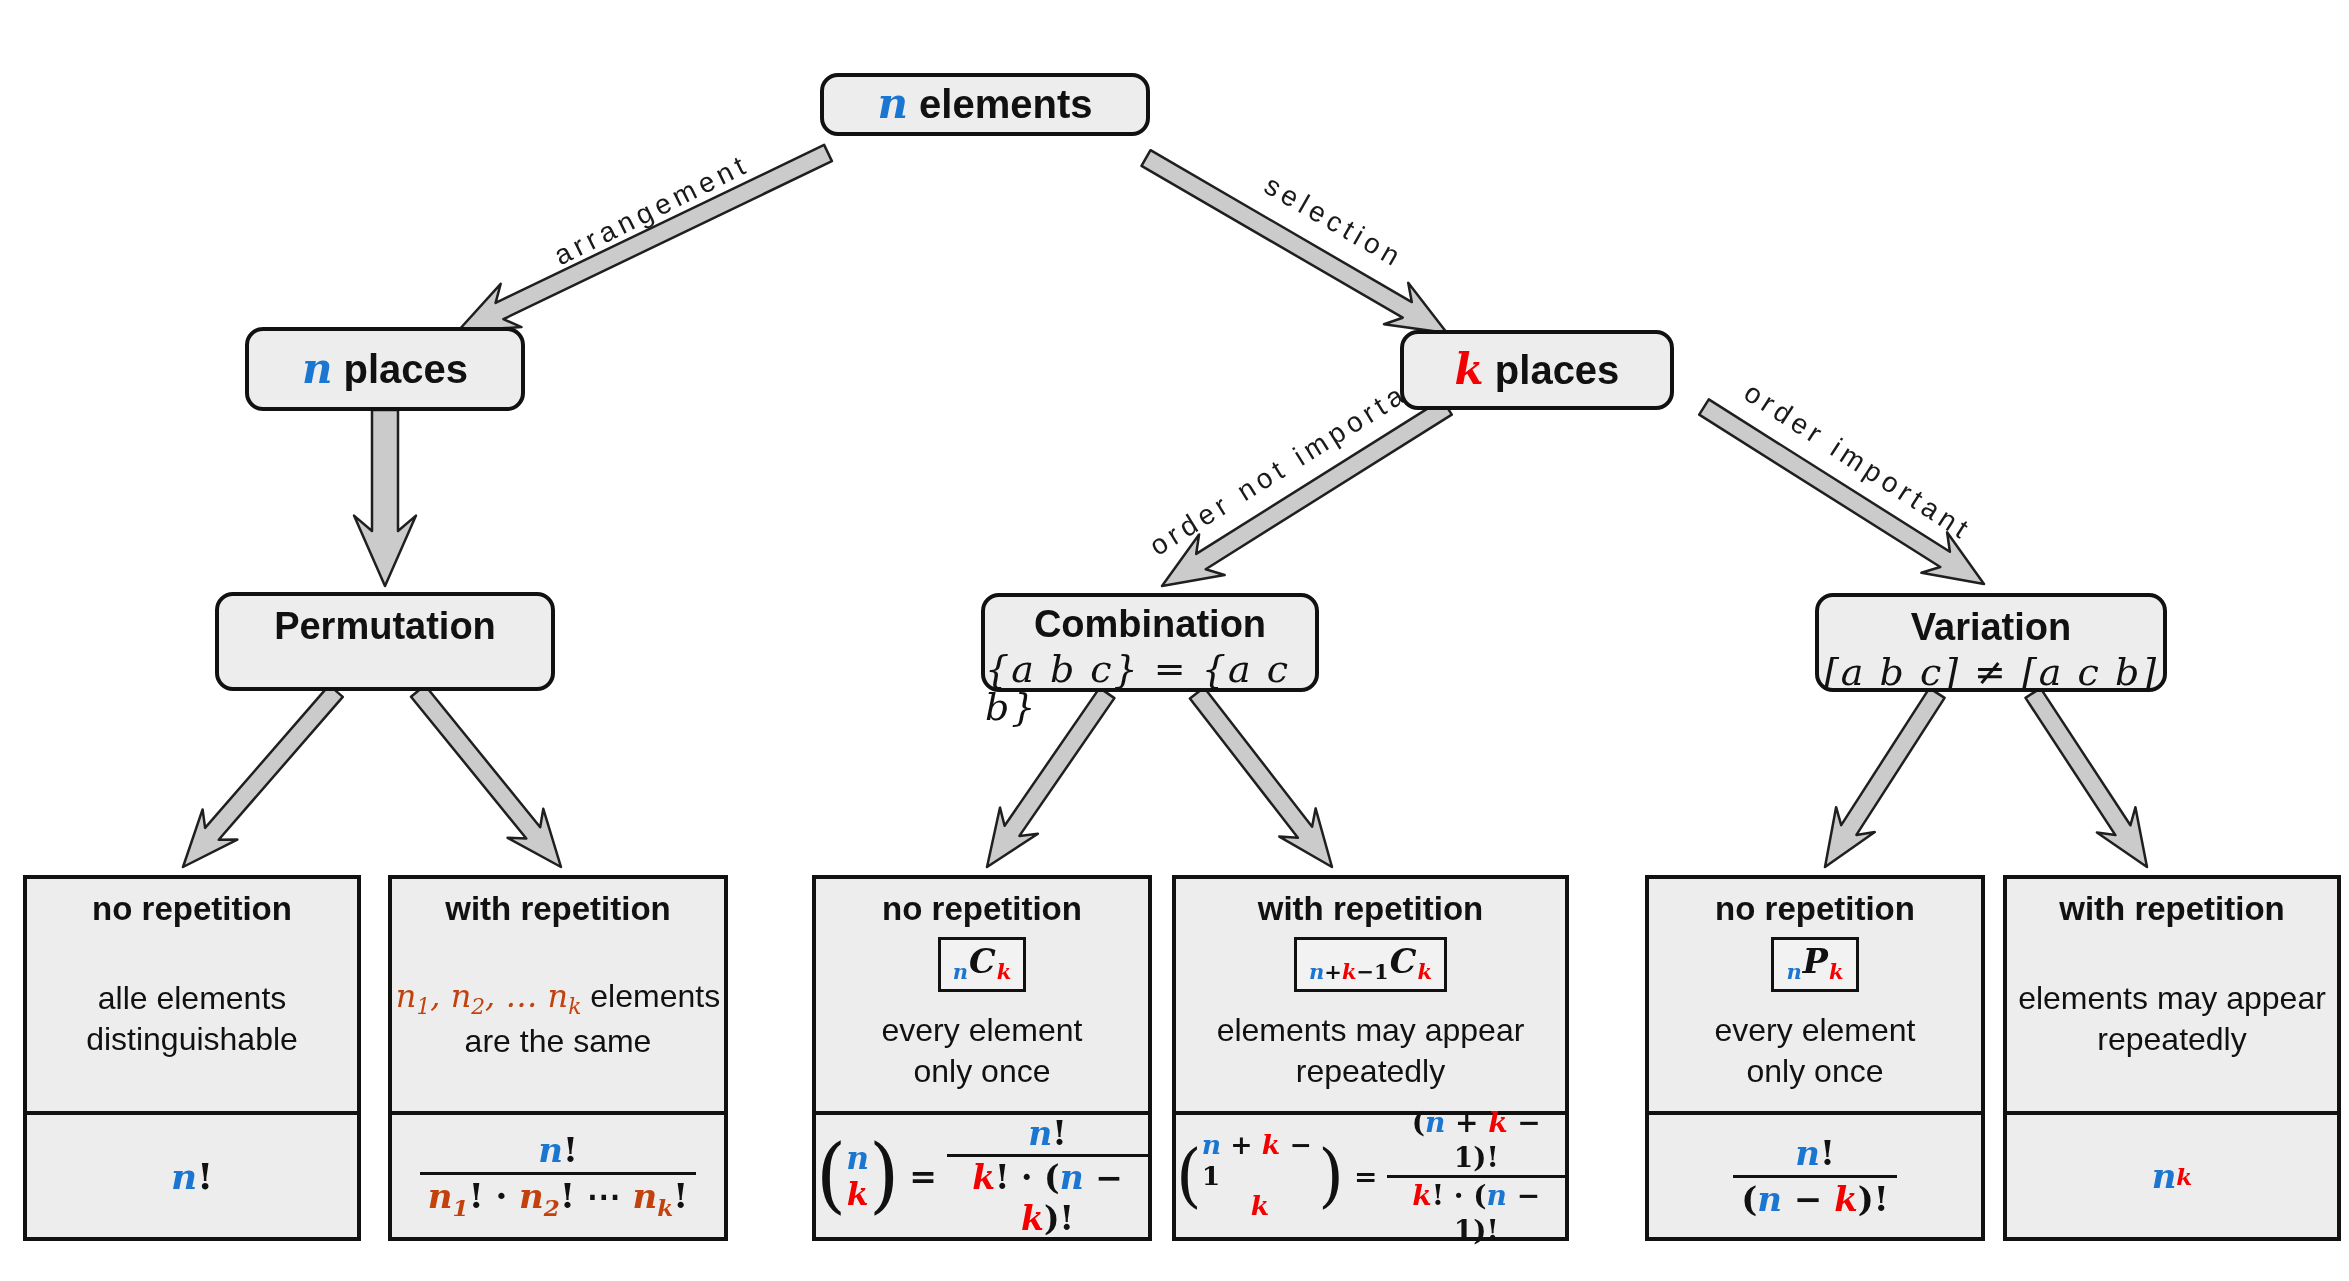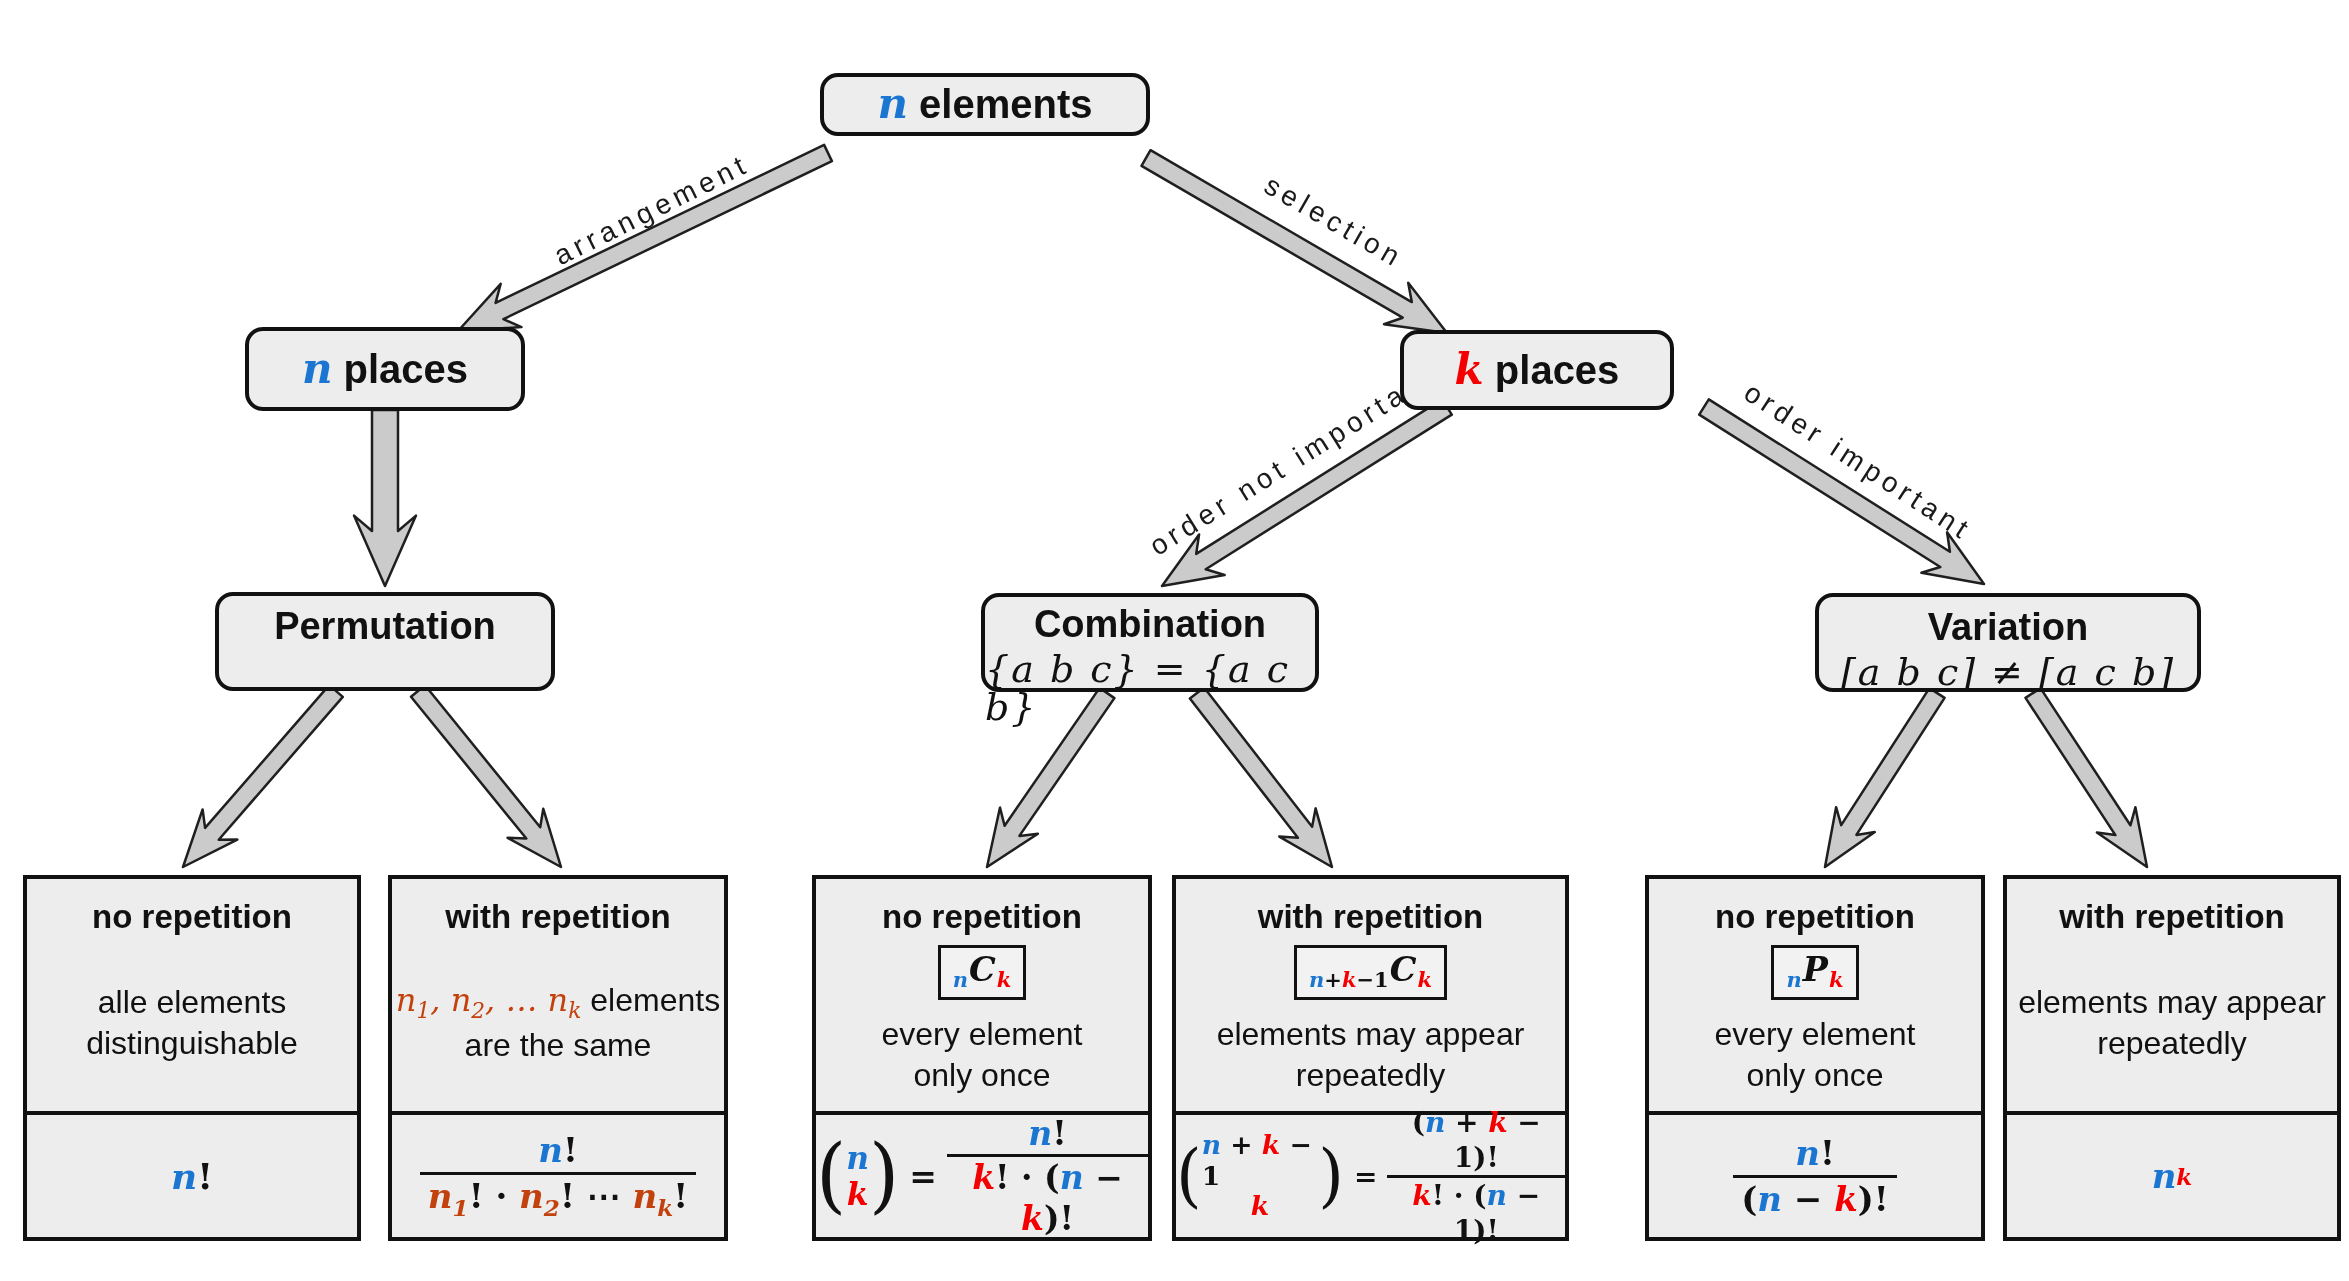--- a/index.html
+++ b/index.html
@@ -23,21 +23,21 @@
               margin-top:4px;min-height:38px;line-height:38px;color:#111;}
   .node2 .nt{font-size:38px;}
   .node2{justify-content:flex-start;padding-top:10px;}
 
   
   .edge-label{position:absolute;font-size:28px;letter-spacing:5px;color:#1a1a1a;white-space:nowrap;}
 
   
   .leaf{position:absolute;top:875px;height:366px;background:#ededed;border:4px solid #111;
         box-sizing:border-box;display:flex;flex-direction:column;}
-  .leaf .upper{flex:1;display:flex;flex-direction:column;align-items:center;padding-top:20px;min-height:0;}
+  .leaf .upper{flex:1;display:flex;flex-direction:column;align-items:center;padding-top:12px;min-height:0;}
   .leaf .lt{font-size:33px;font-weight:bold;line-height:1.1;}
   .badge{margin-top:10px;border:3px solid #111;padding:1px 12px 3px 12px;background:#f2f2f2;
          font-family:"DejaVu Serif",serif;font-size:30px;font-weight:bold;line-height:1.25;}
   .badge .sub{font-size:0.7em;vertical-align:-0.3em;}
   .badge .bigC{font-style:italic;font-size:1.12em;padding:0 1px;}
   .leaf .desc-wrap{flex:1;display:flex;align-items:center;justify-content:center;}
   .leaf .desc{font-size:32px;line-height:1.28;text-align:center;}
   .leaf .desc .vg{font-size:1.0em;}
   .leaf .lower{height:122px;border-top:4px solid #111;display:flex;align-items:center;justify-content:center;
                font-family:"DejaVu Serif",serif;font-weight:bold;color:#111;}
@@ -93,21 +93,21 @@
   <div class="node node2" style="left:215px;top:592px;width:340px;height:99px;">
     <div class="nt">Permutation</div>
     <div class="nsub"></div>
   </div>
 
   <div class="node node2" style="left:981px;top:593px;width:338px;height:99px;justify-content:flex-end;">
     <div class="nt">Combination</div>
     <div class="nsub">{a b c} = {a c b}</div>
   </div>
 
-  <div class="node node2" style="left:1815px;top:593px;width:386px;height:99px;">
+  <div class="node node2" style="left:1815px;top:593px;width:352px;height:99px;">
     <div class="nt">Variation</div>
     <div class="nsub">[a b c] ≠ [a c b]</div>
   </div>
 
   <div class="leaf" style="left:23px;width:338px;">
     <div class="upper">
       <div class="lt">no repetition</div>
       <div class="desc-wrap">
           <div class="desc">alle elements<br>distinguishable</div>
         </div>

